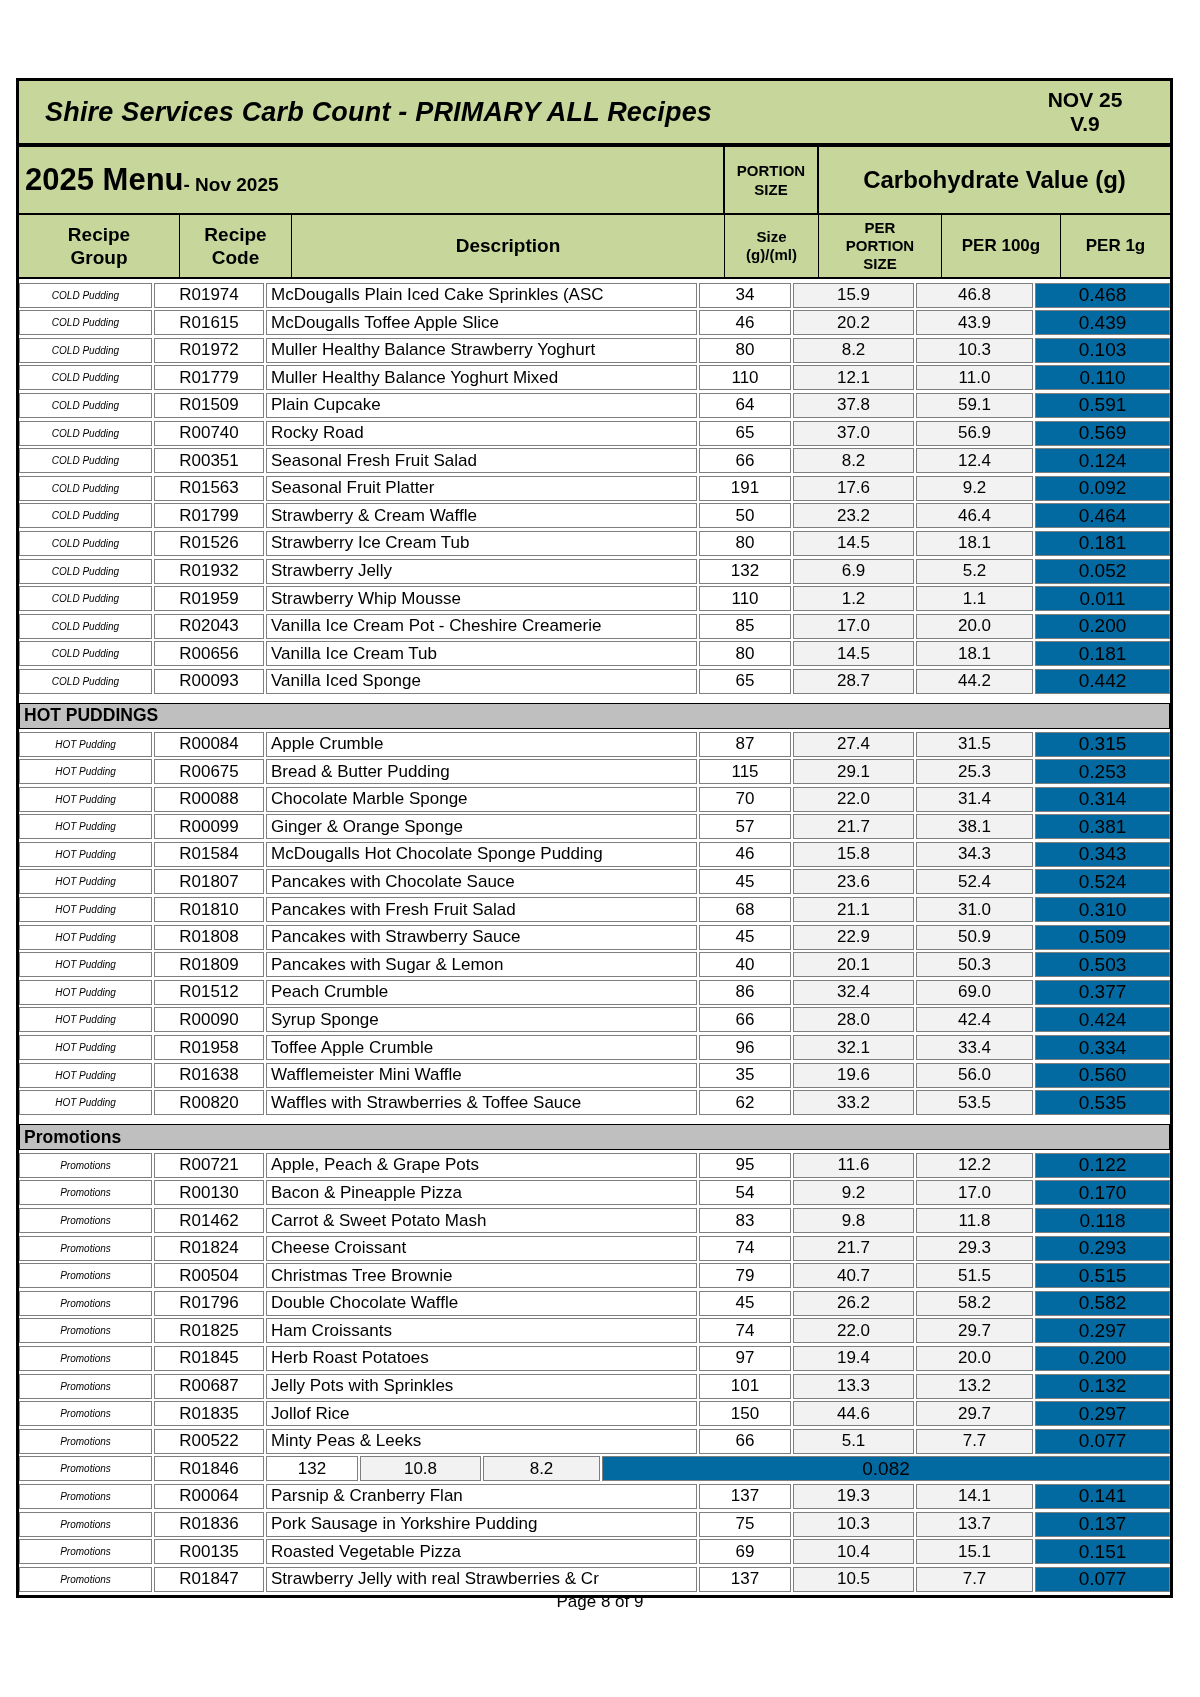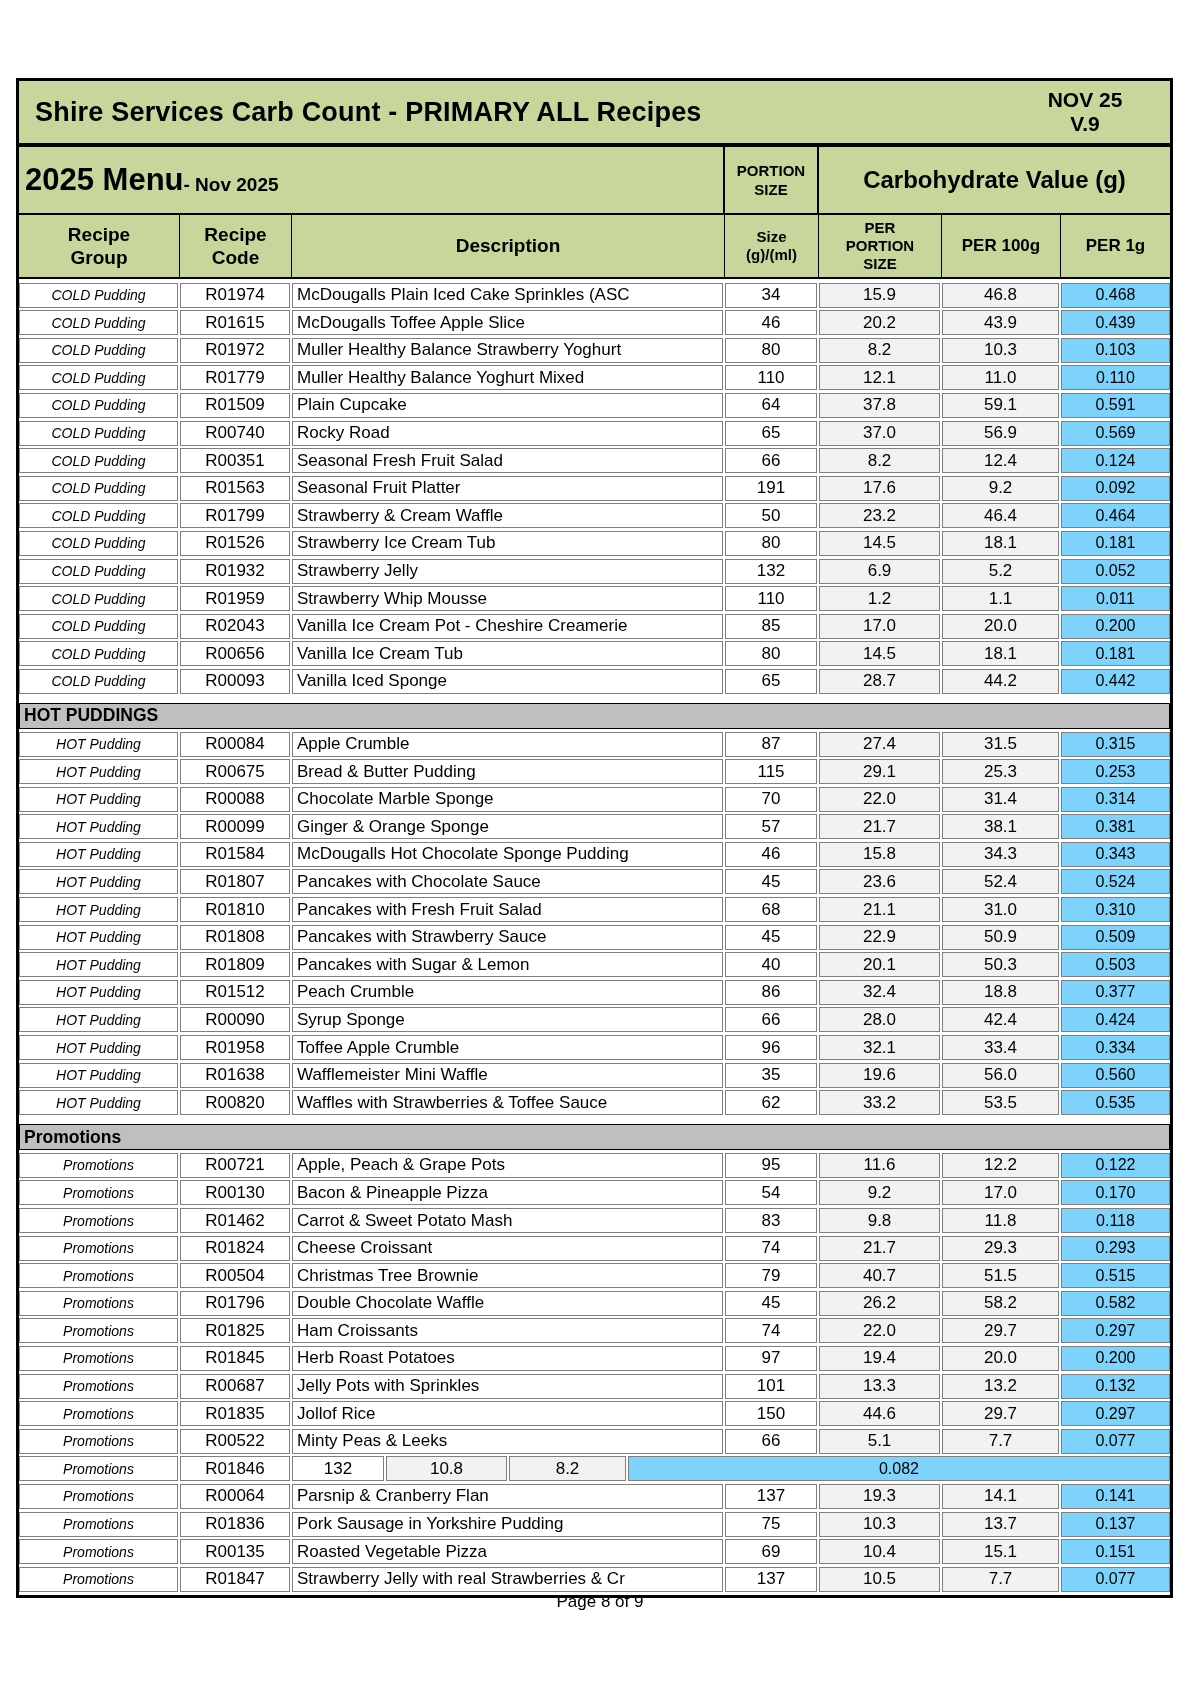--- a/index.html
+++ b/index.html
@@ -4,21 +4,21 @@
 <style>
   * { margin:0; padding:0; box-sizing:border-box; }
   body { background:#ffffff; font-family:"Liberation Sans", sans-serif; color:#000; }
   .page { position:relative; width:1200px; height:1697px; background:#fff; overflow:hidden; }
 
   .carb-table { position:absolute; left:16px; top:78px; width:1157px; border:3px solid #000; background:#fff; }
 
   
   .green { background:#c7d79c; }
   .title-row { height:66px; display:flex; align-items:center; border-bottom:4px solid #000; }
-  .doc-title { flex:1; font-size:27px; font-weight:bold; padding-left:16px; letter-spacing:0.2px; white-space:nowrap; }
+  .doc-title { flex:1; font-size:27px; font-weight:bold; padding-left:26px; letter-spacing:0.2px; white-space:nowrap;font-style:italic; }
   .version-badge { width:160px; text-align:center; font-weight:bold; font-size:21px; line-height:1.15; padding-right:10px; }
 
   .menu-row { height:68px; display:flex; border-bottom:2px solid #000; }
   .menu-left { width:706px; display:flex; align-items:center; padding-left:6px; border-right:2px solid #000; }
   .menu-title { font-size:31px; font-weight:bold; }
   .menu-subtitle { font-size:19px; font-weight:bold; padding-top:10px;text-align:center; }
   .portion-hdr { width:94px; border-right:2px solid #000; display:flex; align-items:center; justify-content:center; text-align:center; font-weight:bold; font-size:15px; white-space:pre-line; line-height:1.3; }
   .carb-hdr { flex:1; display:flex; align-items:center; justify-content:center; font-weight:bold; font-size:24px; }
 
   .colhead-row { height:64px; display:flex; border-bottom:2px solid #000; }
@@ -29,27 +29,27 @@
   .h-desc  { width:433px; font-size:19px; }
   .h-size  { width:94px;  font-size:15px; }
   .h-pp    { width:123px; font-size:15px; }
   .h-100   { width:119px; font-size:17px; }
   .h-1     { flex:1;      font-size:17px; }
 
   
   .tbody { padding:1px 0 3px 0; background:#fff; }
   .row { display:flex; gap:2px; height:25px; margin-top:2.6px; }
   .cell { border:1px solid #7f7f7f; background:#fff; display:flex; align-items:center; overflow:hidden; }
-  .c-group { width:159px; justify-content:center; font-style:italic; font-size:14px; }
+  .c-group { width:133px; justify-content:center; font-style:italic; font-size:10px; }
   .c-code  { width:110px; justify-content:center; font-size:17px; }
   .c-desc  { width:431px; padding-left:4px; font-size:17px; white-space:nowrap; }
   .c-size  { width:92px;  justify-content:center; font-size:17px; }
   .c-pp    { width:121px; justify-content:center; font-size:17px; background:#f2f2f2; }
   .c-100   { width:117px; justify-content:center; font-size:17px; background:#f2f2f2; }
-  .c-1     { flex:1;      justify-content:center; font-size:16px; background:#7dd3fc; }
+  .c-1     { flex:1;      justify-content:center; font-size:19px; background:#0369a1; }
 
   .section-row { height:26px; margin-top:9px; background:#bfbfbf; border:1px solid #000; display:flex; align-items:center; padding-left:4px; font-weight:bold; font-size:17.5px; }
 
   .page-footer { position:absolute; top:1592px; left:0; width:100%; text-align:center; font-size:17px; }
 </style>
 </head>
 <body>
 
 <div class="page">
   <div class="carb-table">
@@ -306,21 +306,21 @@
     <div class="cell c-pp">20.1</div>
     <div class="cell c-100">50.3</div>
     <div class="cell c-1">0.503</div>
   </div>
         <div class="row">
     <div class="cell c-group">HOT Pudding</div>
     <div class="cell c-code">R01512</div>
     <div class="cell c-desc">Peach Crumble</div>
     <div class="cell c-size">86</div>
     <div class="cell c-pp">32.4</div>
-    <div class="cell c-100">18.8</div>
+    <div class="cell c-100">69.0</div>
     <div class="cell c-1">0.377</div>
   </div>
         <div class="row">
     <div class="cell c-group">HOT Pudding</div>
     <div class="cell c-code">R00090</div>
     <div class="cell c-desc">Syrup Sponge</div>
     <div class="cell c-size">66</div>
     <div class="cell c-pp">28.0</div>
     <div class="cell c-100">42.4</div>
     <div class="cell c-1">0.424</div>

